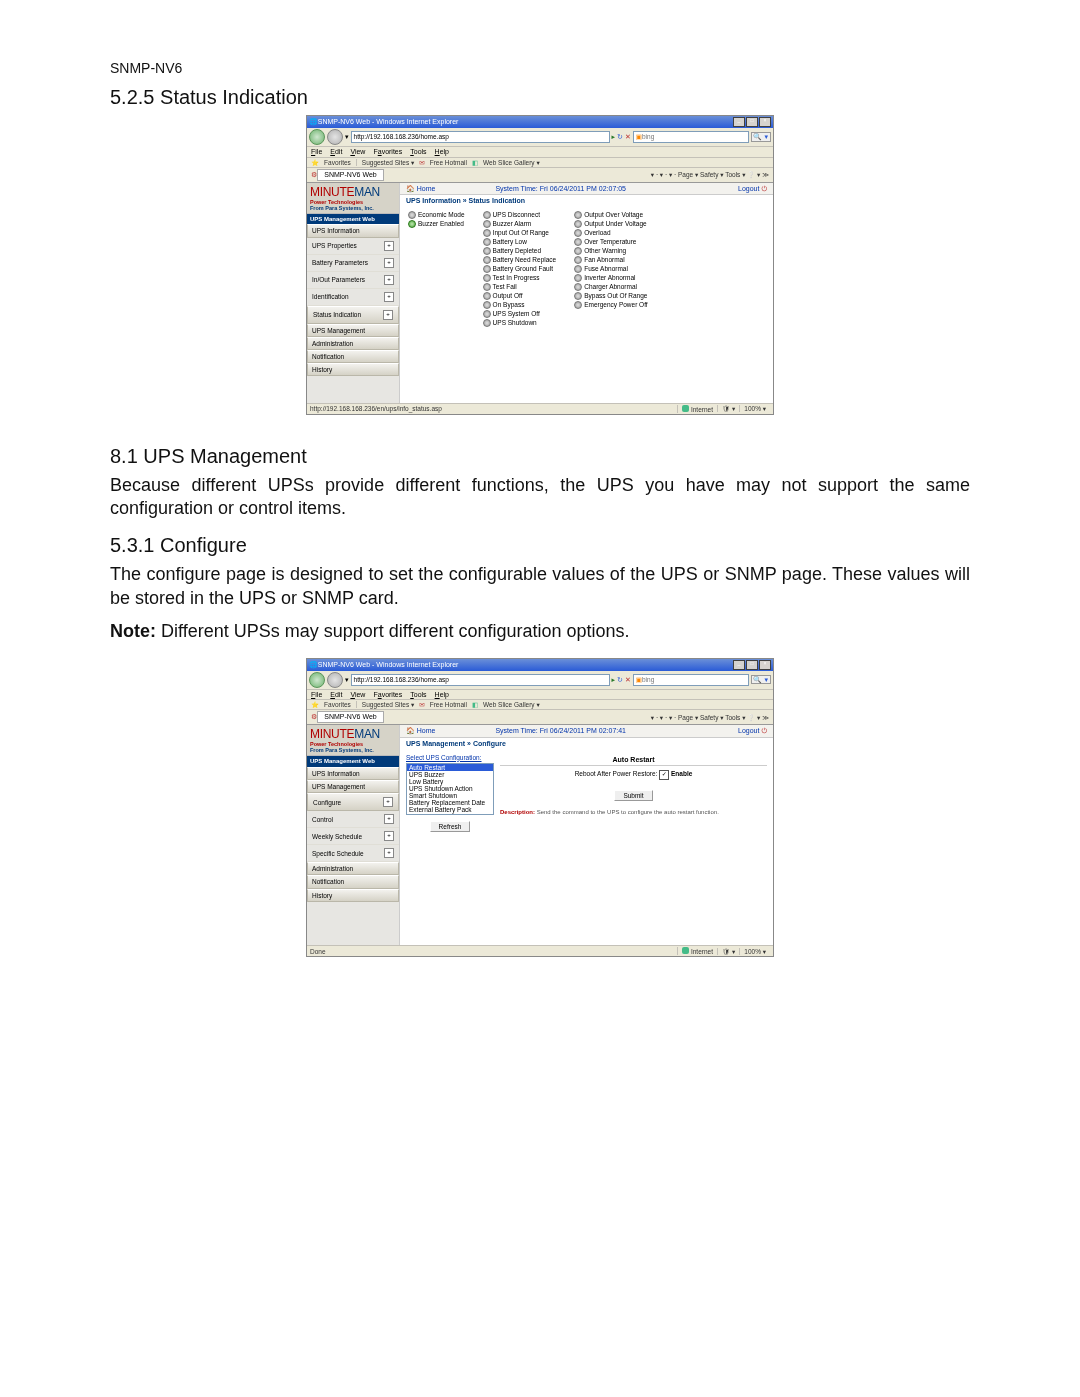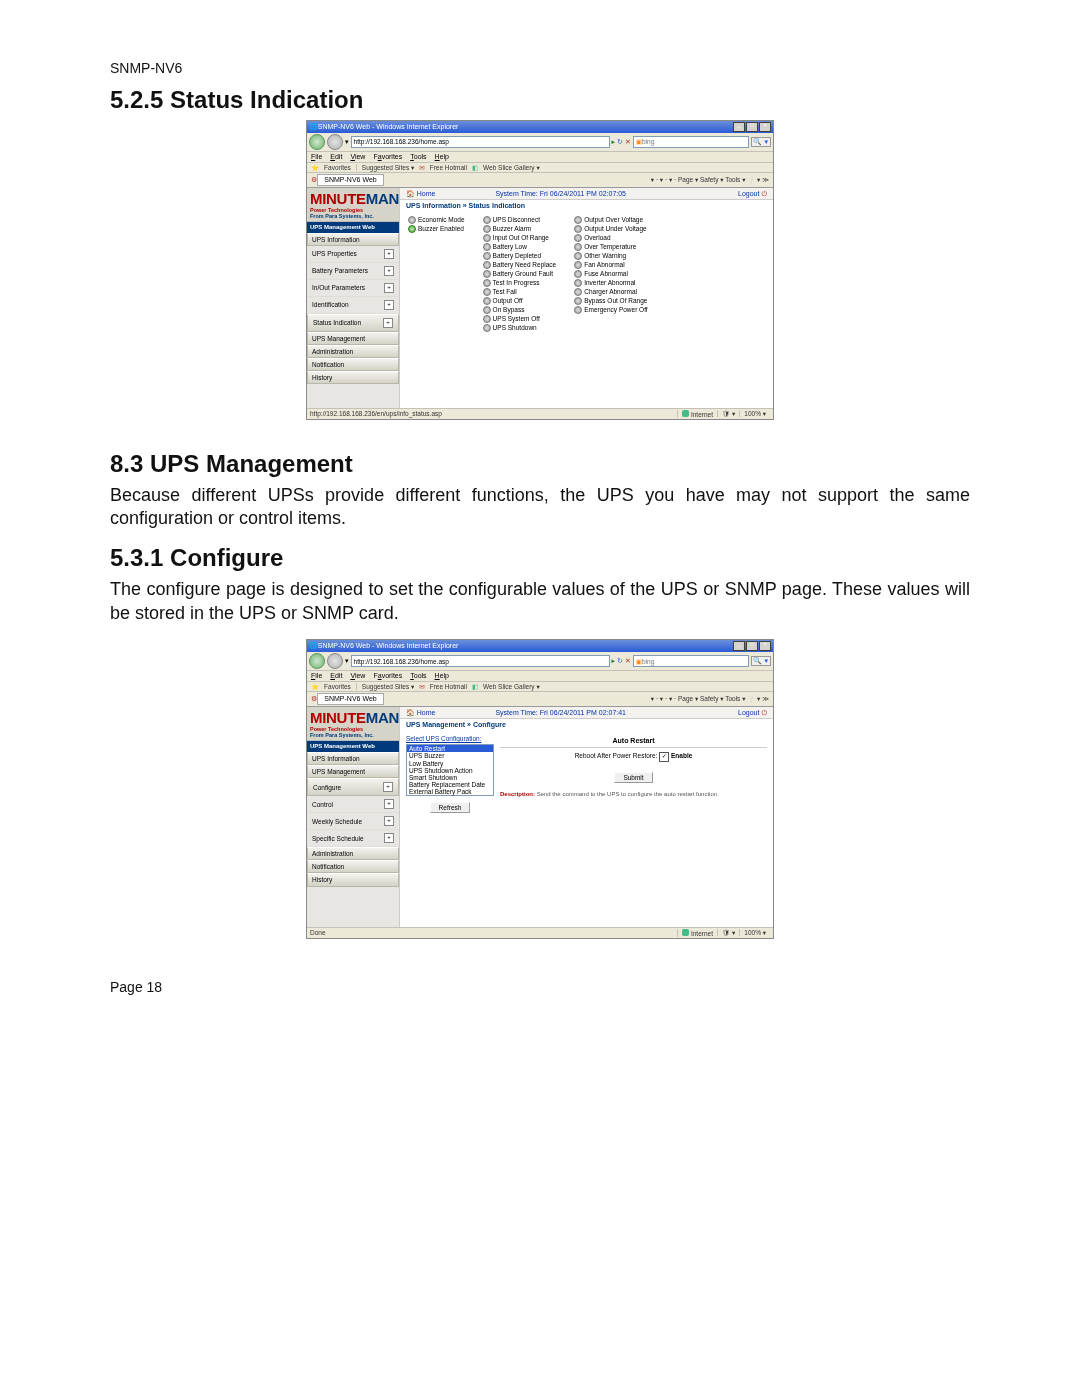--- a/index.html
+++ b/index.html
@@ -11,22 +11,22 @@
   }
   .page {
     padding: 60px 110px 40px 110px;
     width: 860px;
   }
   .doc-header {
     font-size: 14px;
     margin-bottom: 10px;
   }
   h2 {
-    font-size: 24px;
-    font-weight: bold;
+    font-size: 20px;
+    font-weight: normal;
     margin: 8px 0 6px 0;
   }
   .body-text {
     font-size: 18px;
     line-height: 1.3;
     margin: 6px 0 14px 0;
     text-align: justify;
   }
   .note-line { margin-top: -4px; }
   .page-footer { font-size: 14px; margin-top: 40px; }
@@ -82,21 +82,21 @@
   }
   .menubar { display: flex; gap: 8px; padding: 1px 4px; font-size: 7px; background: #ece9d8; border-bottom: 1px solid #c4c1b8; }
   .favbar { display: flex; gap: 5px; padding: 1px 4px; font-size: 6.5px; background: #ece9d8; border-bottom: 1px solid #c4c1b8; color: #333; }
   .tabbar { display: flex; align-items: center; padding: 1px 4px; background: #ece9d8; border-bottom: 1px solid #999; }
   .tab { background: #fff; border: 1px solid #aaa; padding: 1px 6px; font-size: 7px; }
   .ie-tools { margin-left: auto; font-size: 6.5px; color: #333; display: flex; gap: 3px; align-items: center; }
 
   .content-area { display: flex; background: #fff; min-height: 220px; }
   .sidebar { width: 92px; background: #e7e6e2; border-right: 1px solid #ccc; }
   .logo-block { background: #d6d3c8; padding: 3px 3px 2px 3px; border-bottom: 1px solid #bbb; }
-  .logo-minute { color: #b00000; font-weight: bold; font-size: 15px; letter-spacing: -0.3px; }
+  .logo-minute { color: #b00000; font-weight: normal; font-size: 12px; letter-spacing: -0.3px; }
   .logo-man { color: #003a7a; }
   .logo-sub { color: #b00000; font-size: 5.5px; font-weight: bold; }
   .logo-sub2 { color: #003a7a; font-size: 5.5px; font-weight: bold; }
   .nav-head { background: #003a7a; color: #fff; font-size: 6px; font-weight: bold; padding: 2px 3px; }
   .nav-cat {
     background: linear-gradient(#f3f2ee, #d5d2c6);
     border: 1px solid #bab7a9;
     border-top-color: #fff;
     padding: 2px 4px;
     font-size: 6.5px;
@@ -380,25 +380,28 @@
     </div>
     <div class="statusbar">
       <span>http://192.168.168.236/en/ups/info_status.asp</span>
       <span class="fill"></span>
       <span class="sb-box"><span class="ie-icon"></span> <span>Internet</span></span>
       <span class="sb-box">🛡 ▾</span>
       <span class="sb-box">100%  ▾</span>
     </div>
   </div>
 
-  <h2>8.3 UPS Management</h2>
+  <h2>8.1 UPS Management</h2>
   <div class="body-text">Because different UPSs provide different functions, the UPS you have may not support the same configuration or control items.</div>
 
   <h2>5.3.1 Configure</h2>
   <div class="body-text">The configure page is designed to set the configurable values of the UPS or SNMP page. These values will be stored in the UPS or SNMP card.</div>
+  <div class="body-text note-line">
+    <b>Note:</b><span> Different UPSs may support different configuration options.</span>
+  </div>
 
   <div class="shot">
     <div class="titlebar">
       <span>🌐</span>
       <span>SNMP-NV6 Web - Windows Internet Explorer</span>
       <div class="winbtns">
         <div class="winbtn">_</div>
         <div class="winbtn">□</div>
         <div class="winbtn">×</div>
       </div>
@@ -515,14 +518,13 @@
     </div>
     <div class="statusbar">
       <span>Done</span>
       <span class="fill"></span>
       <span class="sb-box"><span class="ie-icon"></span> <span>Internet</span></span>
       <span class="sb-box">🛡 ▾</span>
       <span class="sb-box">100%  ▾</span>
     </div>
   </div>
 
-  <div class="page-footer">Page 18</div>
 </div>
 
 </body></html>

